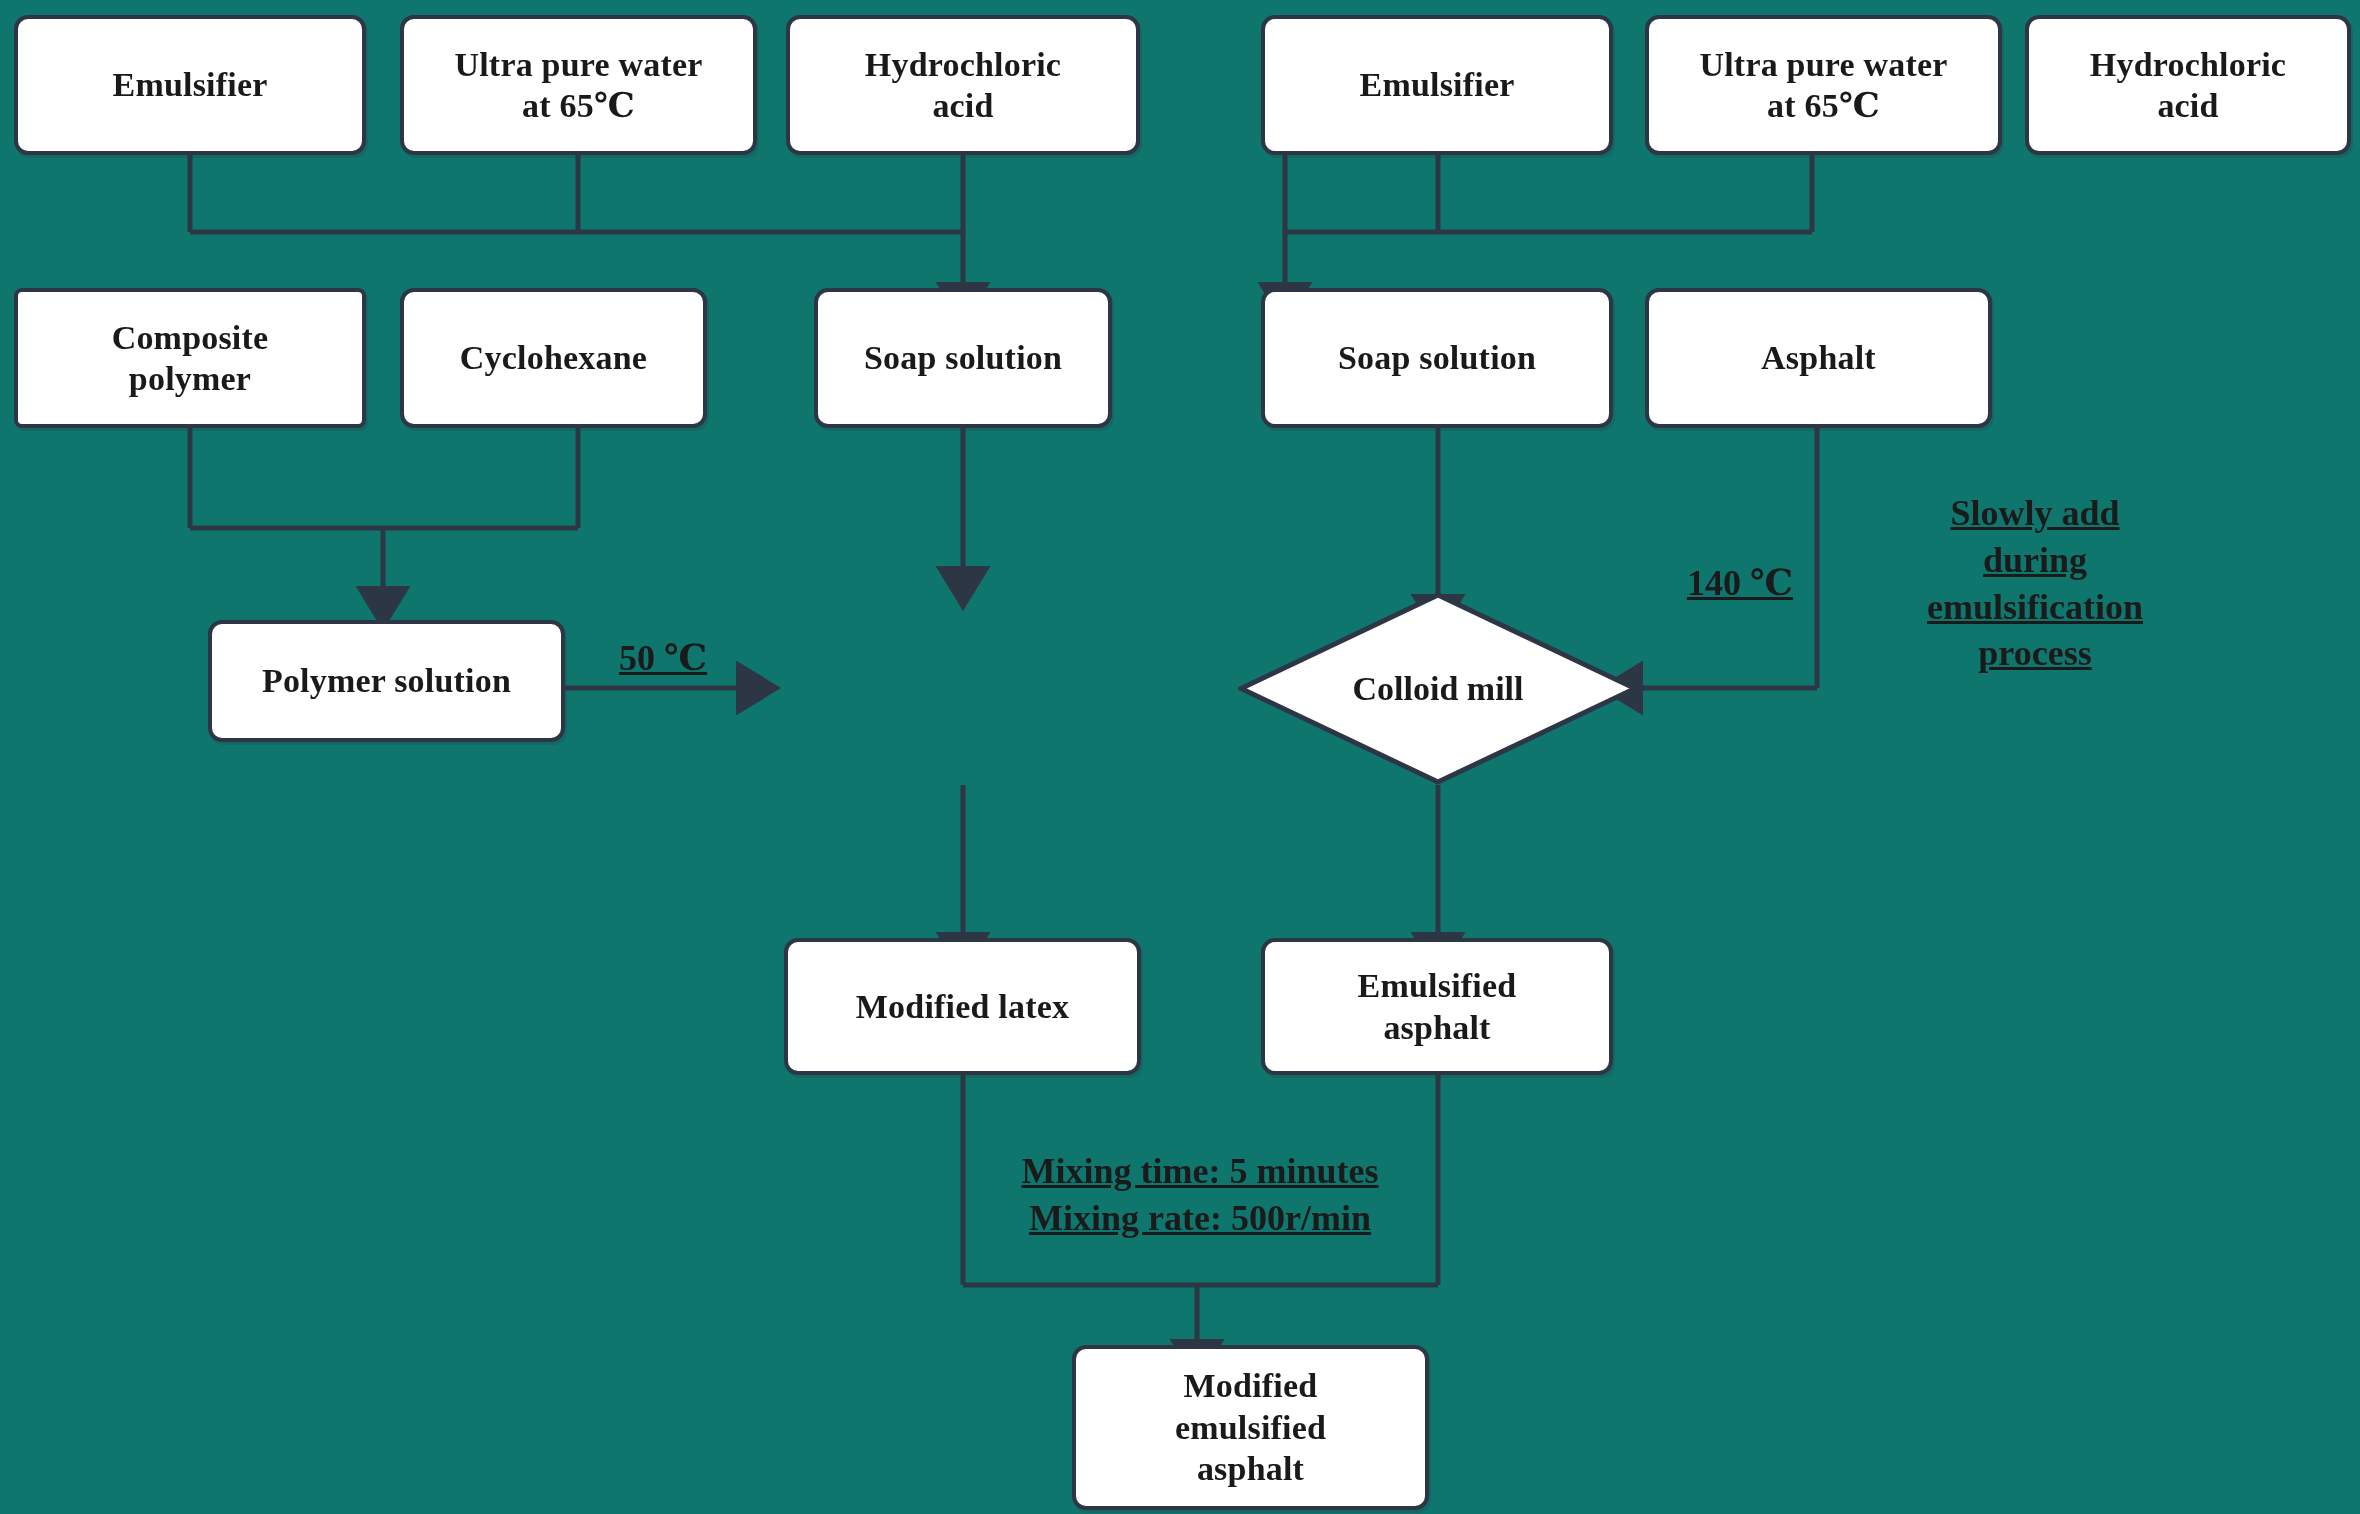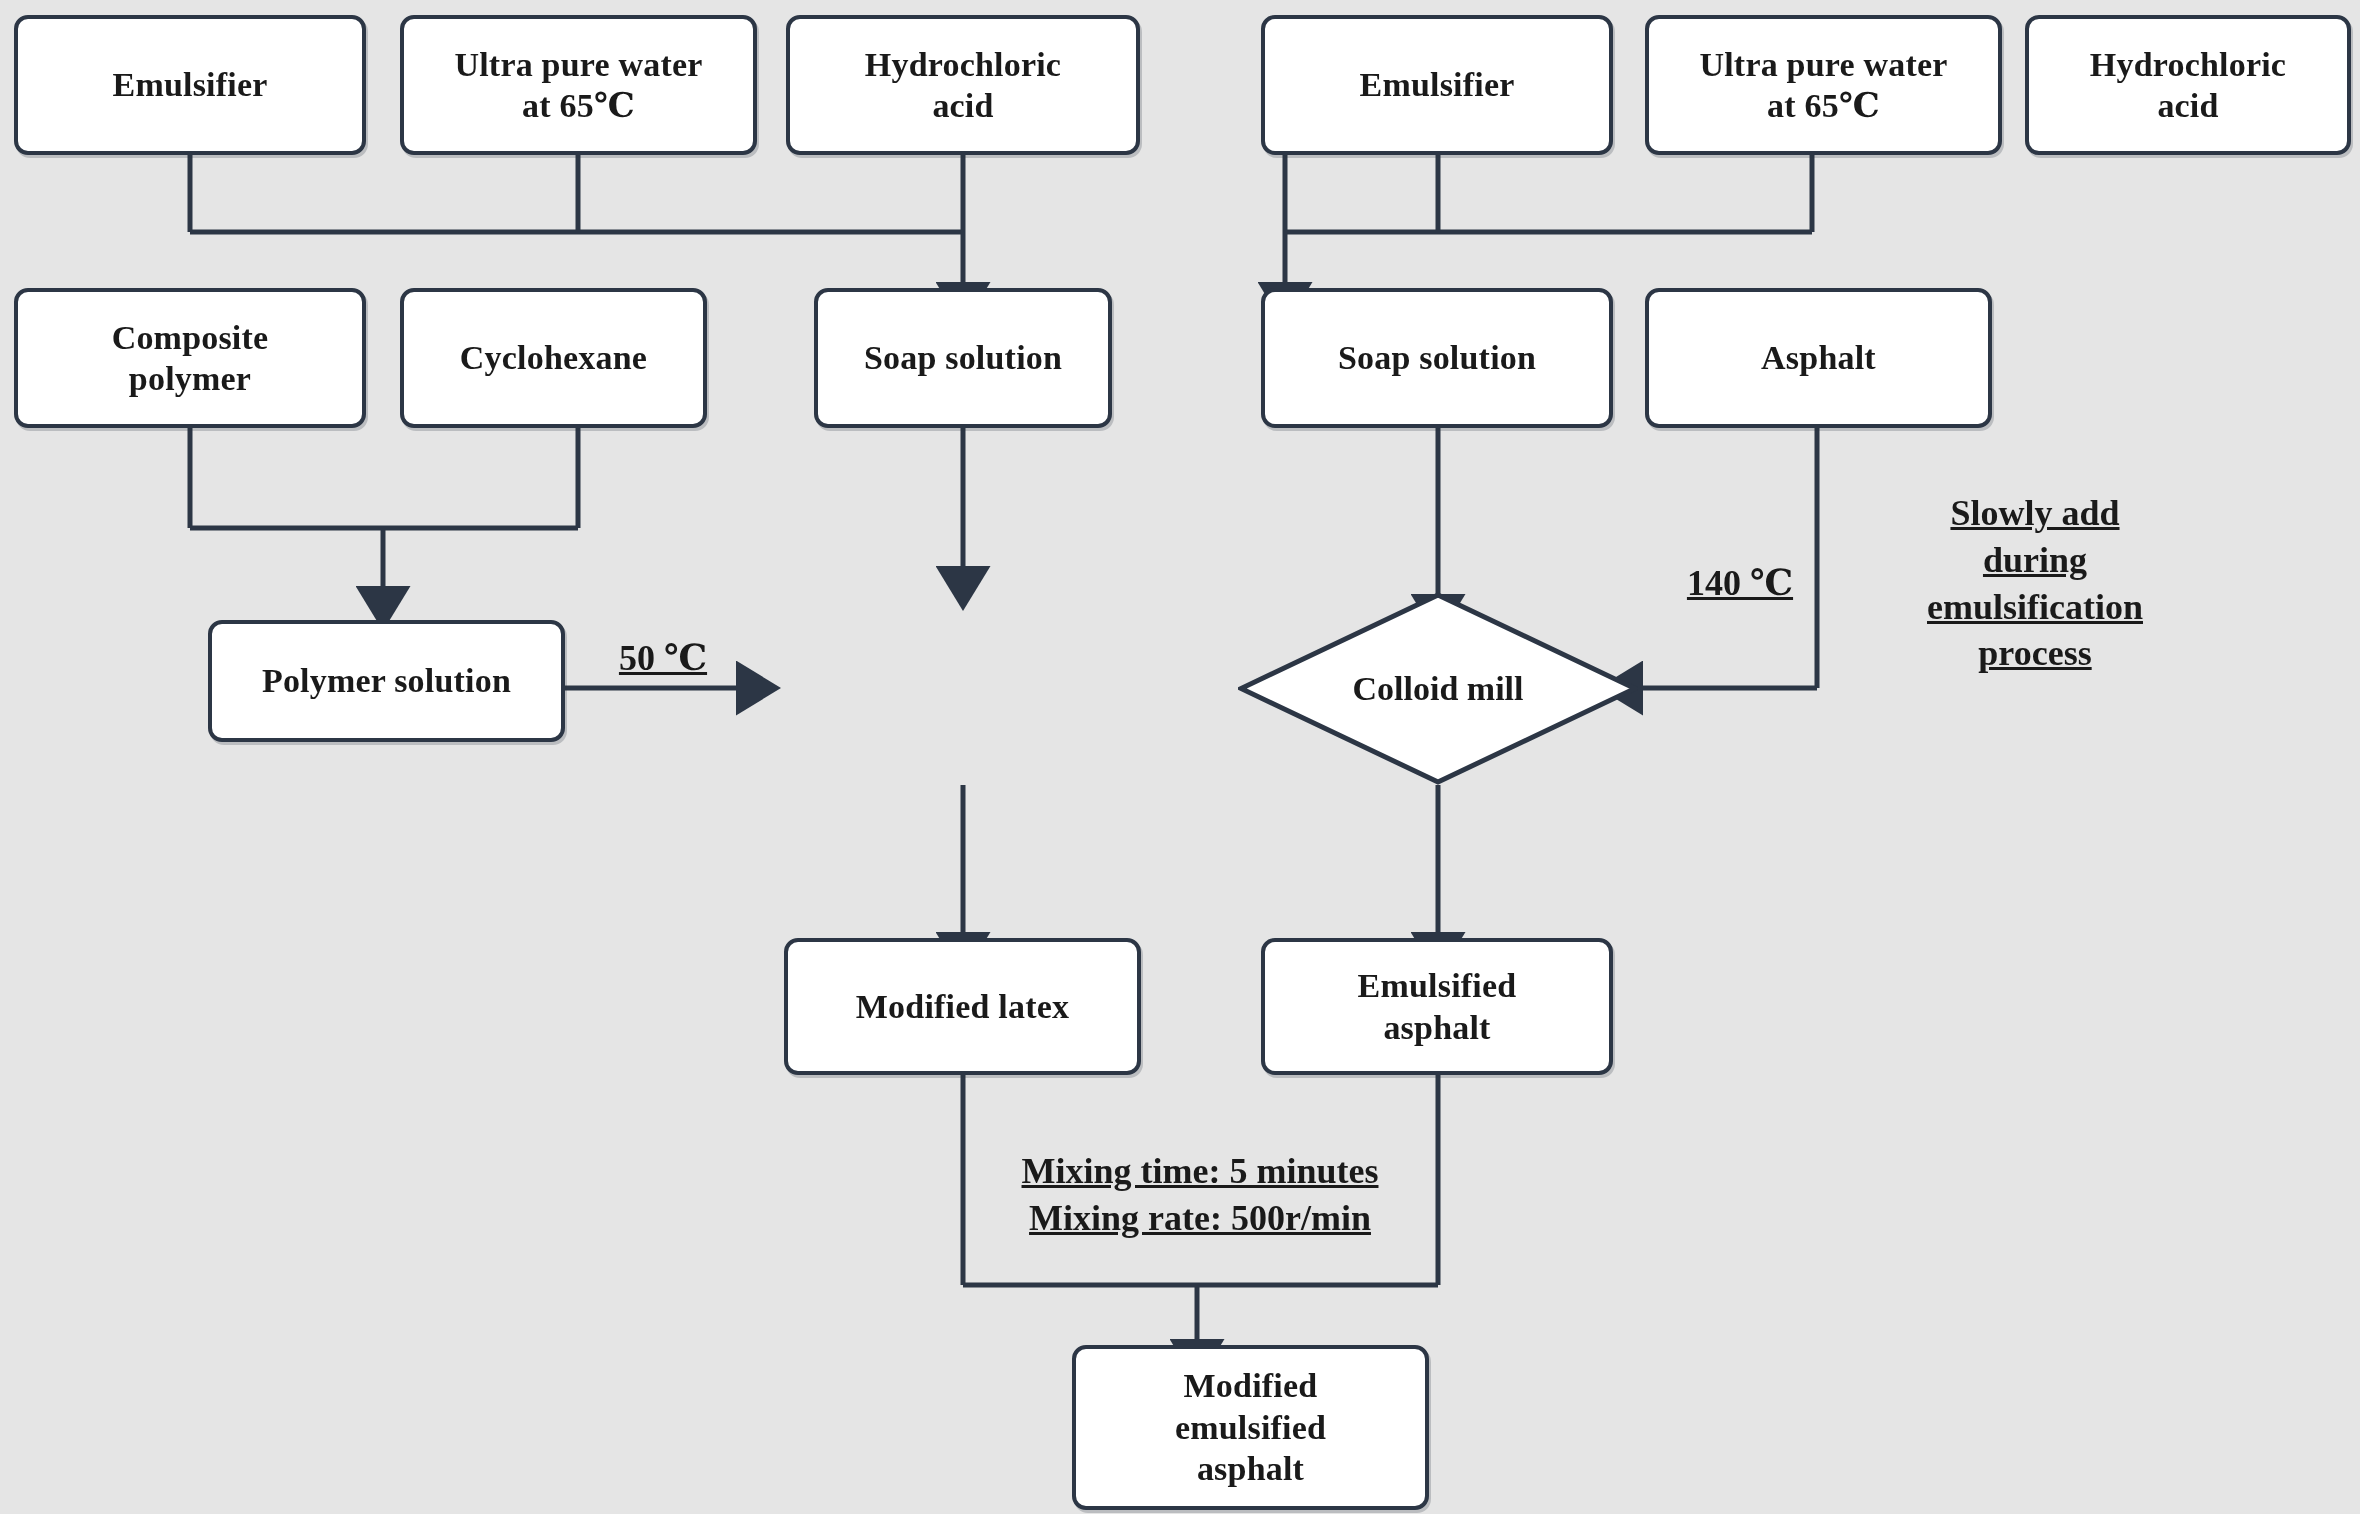--- a/index.html
+++ b/index.html
@@ -7,21 +7,21 @@
     padding: 0;
     background: #ffffff;
   }
   body {
     font-family: "Liberation Serif", "DejaVu Serif", serif;
   }
   #canvas {
     position: relative;
     width: 2360px;
     height: 1514px;
-    background: #e5e5e5;
+    background: #0f766e;
     overflow: hidden;
   }
   svg#wires {
     position: absolute;
     left: 0;
     top: 0;
     width: 2360px;
     height: 1514px;
     pointer-events: none;
   }
@@ -150,21 +150,21 @@
   <div class="node box" style="left:1645px; top:15px; width:357px; height:140px; white-space:pre-line;">
     <span>Ultra pure water
 at 65℃</span>
   </div>
 
   <div class="node box" style="left:2025px; top:15px; width:326px; height:140px; white-space:pre-line;">
     <span>Hydrochloric
 acid</span>
   </div>
 
-  <div class="node box" style="left:14px; top:288px; width:352px; height:140px; white-space:pre-line;">
+  <div class="node box" style="left:14px; top:288px; width:352px; height:140px; white-space:pre-line;border-radius:8px;">
     <span>Composite
 polymer</span>
   </div>
 
   <div class="node box" style="left:400px; top:288px; width:307px; height:140px;">
     <span>Cyclohexane</span>
   </div>
 
   <div class="node box" style="left:814px; top:288px; width:298px; height:140px;">
     <span>Soap solution</span>

